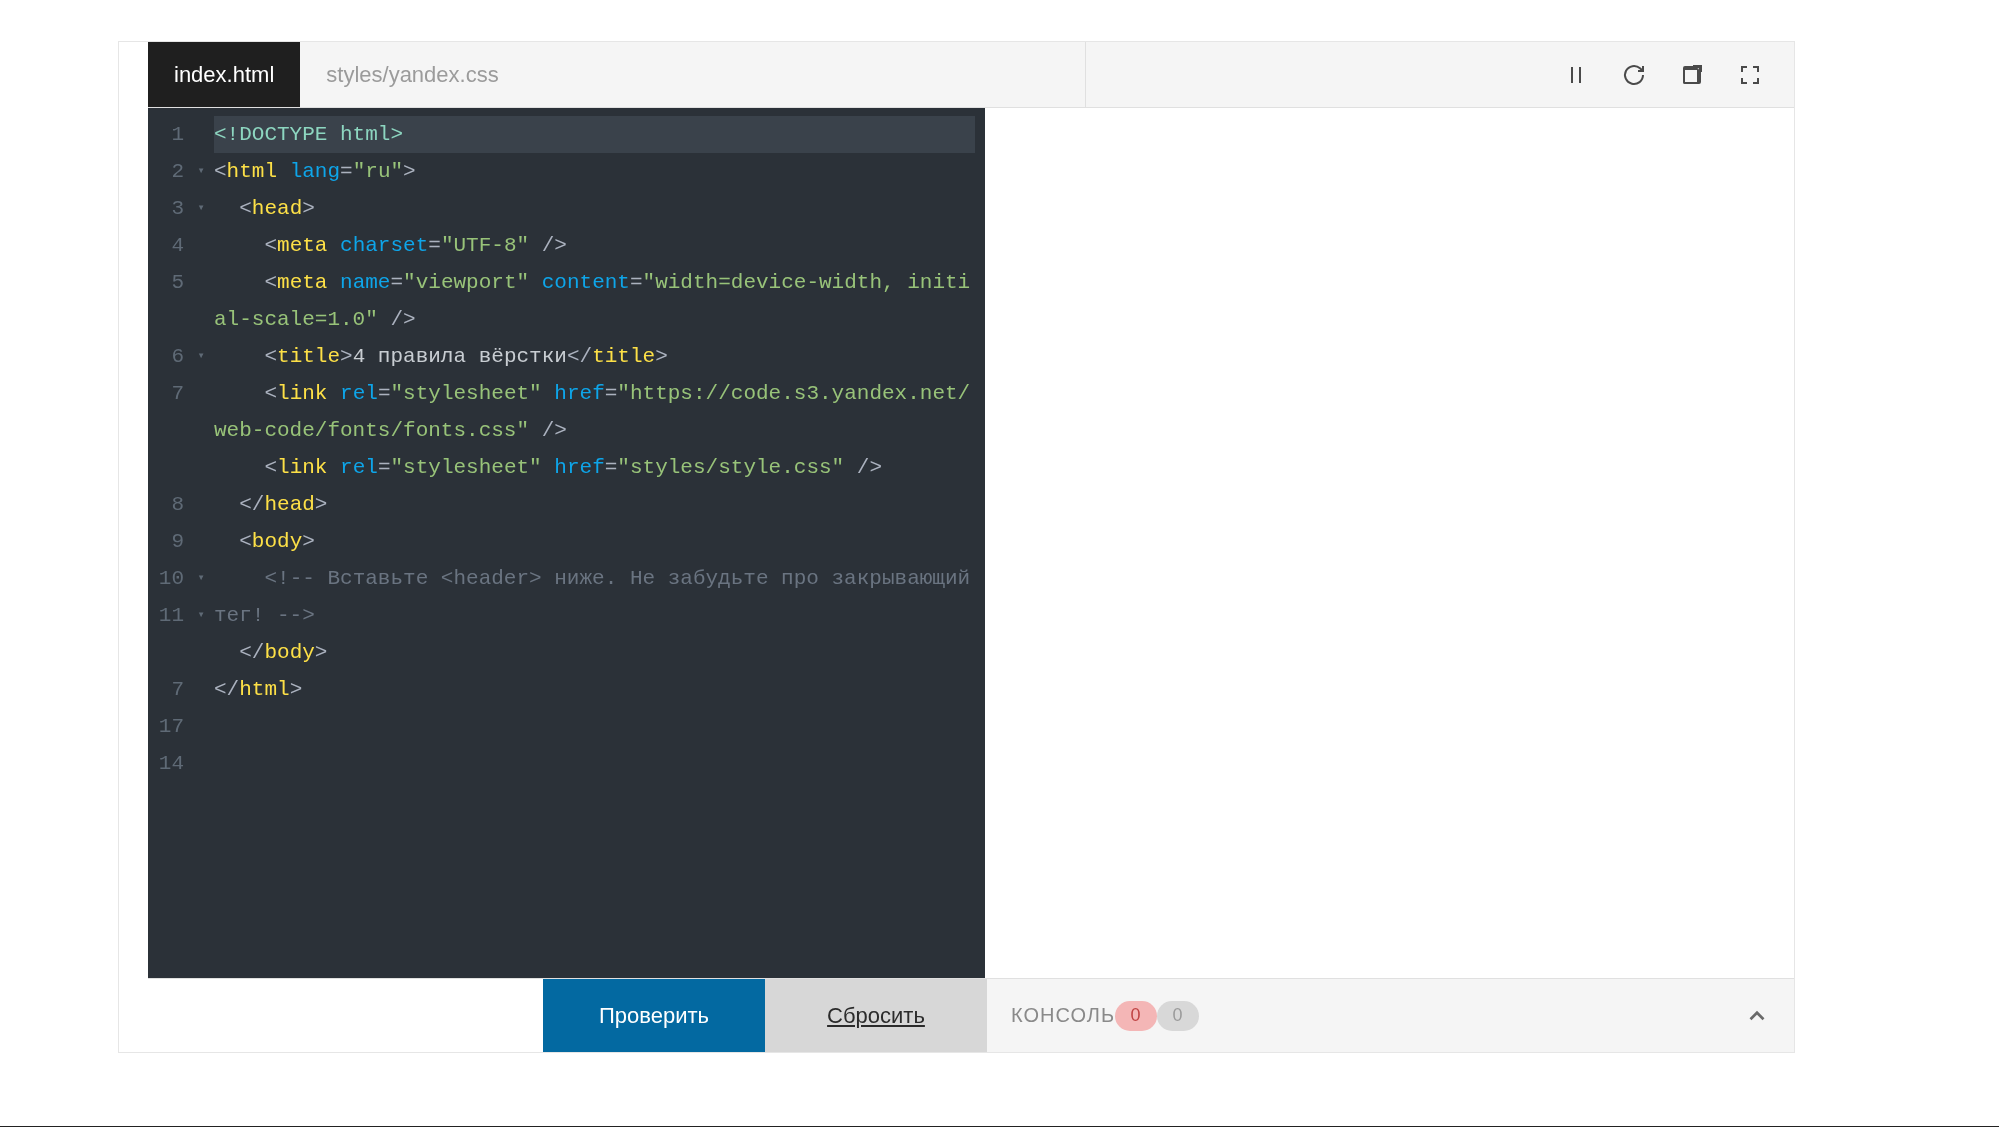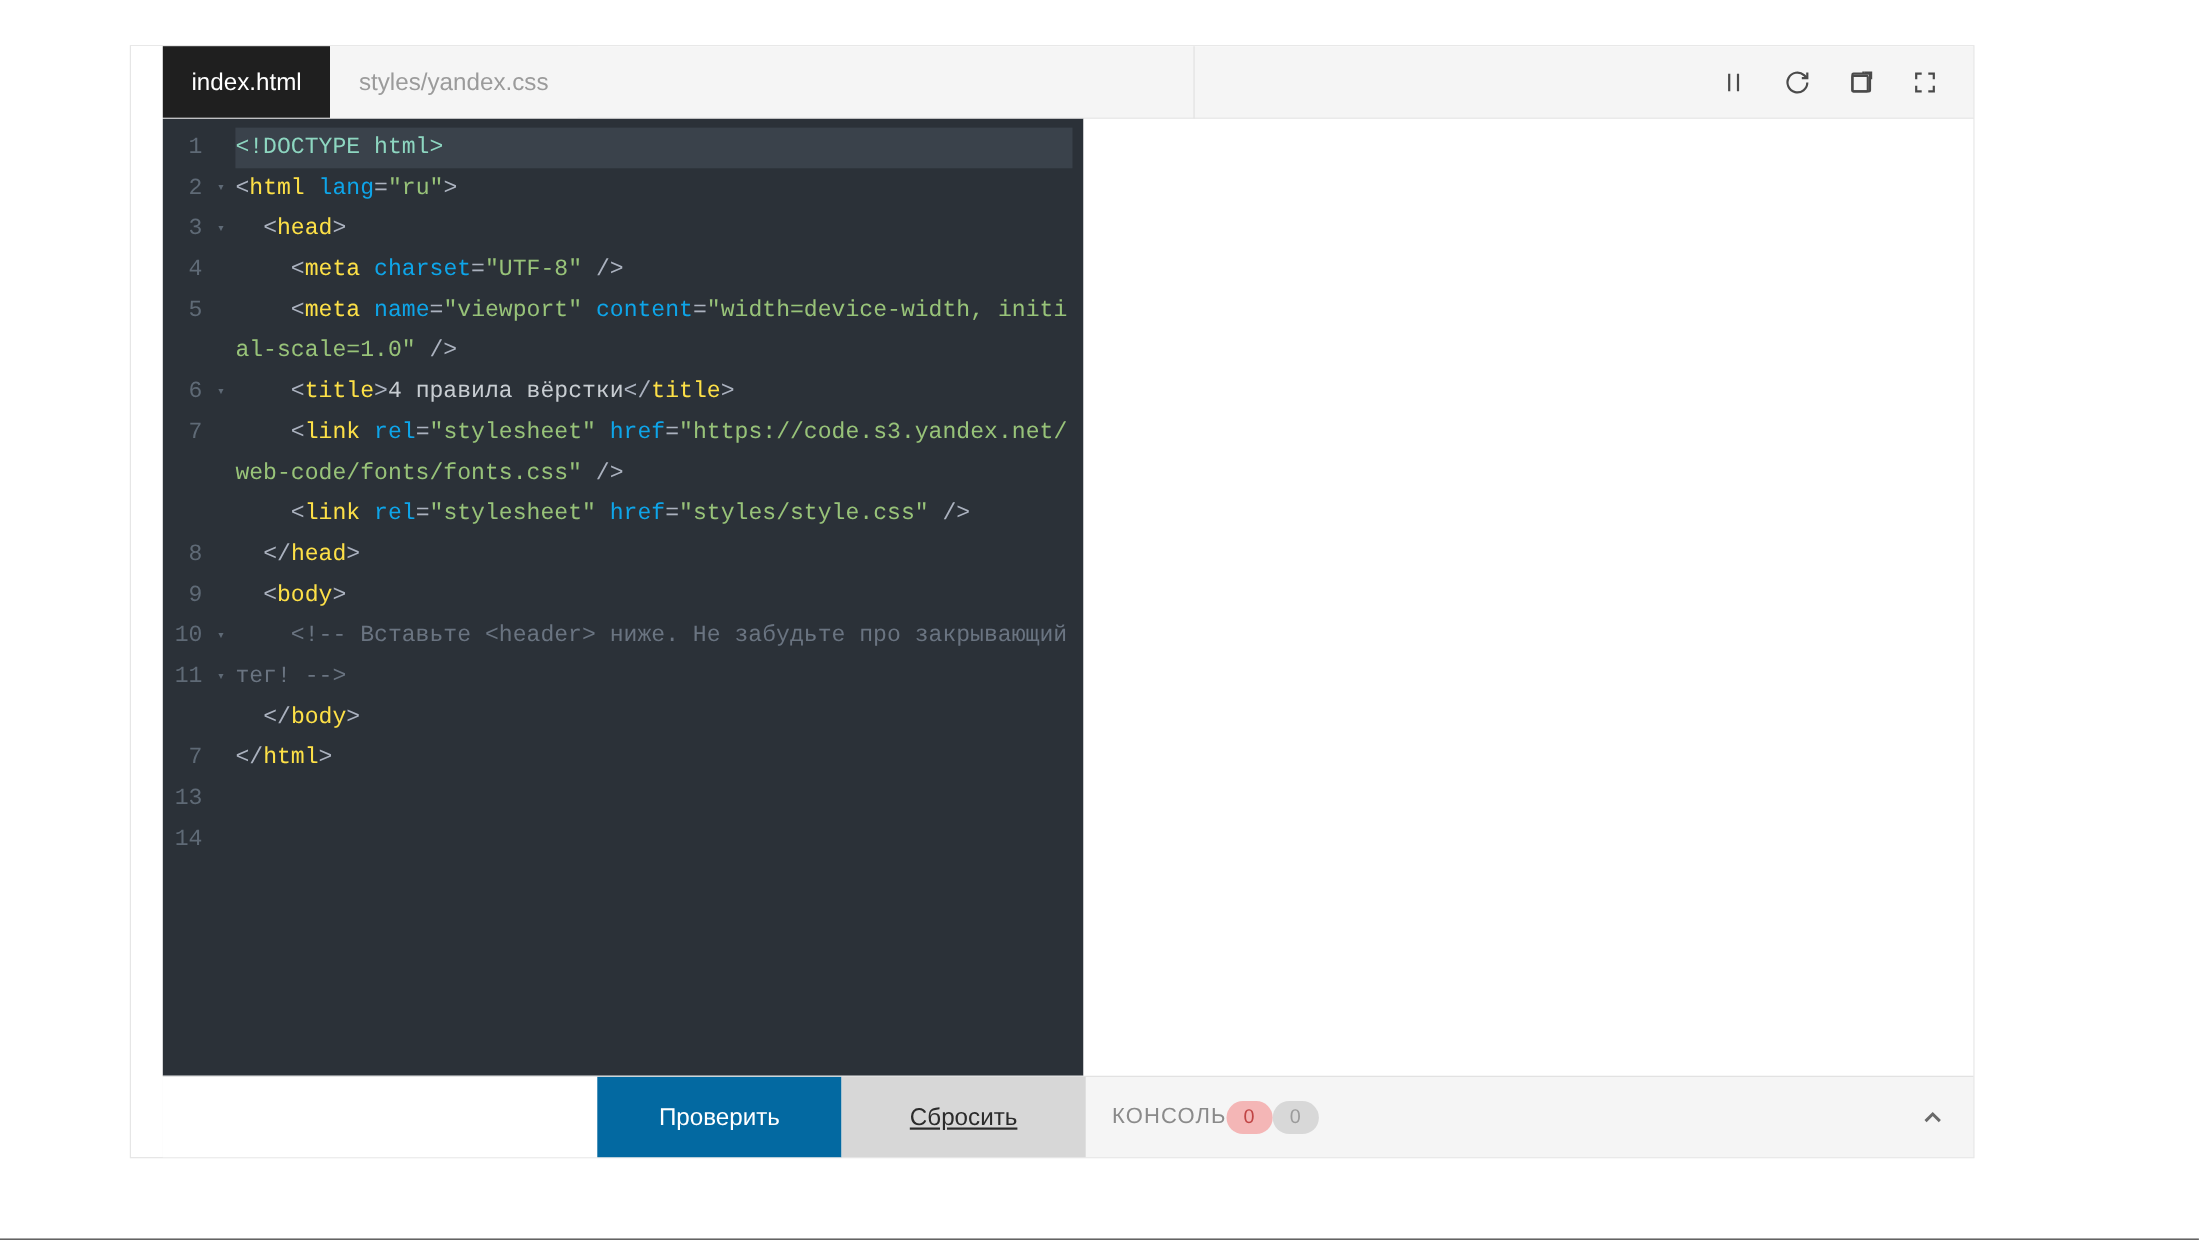--- a/index.html
+++ b/index.html
@@ -240,21 +240,21 @@
           <div class="ln">6</div>
           <div class="ln">7</div>
           <div class="ln">&nbsp;</div>
           <div class="ln">&nbsp;</div>
           <div class="ln">8</div>
           <div class="ln">9</div>
           <div class="ln">10</div>
           <div class="ln">11</div>
           <div class="ln">&nbsp;</div>
           <div class="ln">7</div>
-          <div class="ln">13</div>
+          <div class="ln">17</div>
           <div class="ln">14</div>
         </div>
       <div class="fold-col" id="fold-mount">
           <div class="fc"></div>
           <div class="fc">▾</div>
           <div class="fc">▾</div>
           <div class="fc"></div>
           <div class="fc"></div>
           <div class="fc"></div>
           <div class="fc">▾</div>

